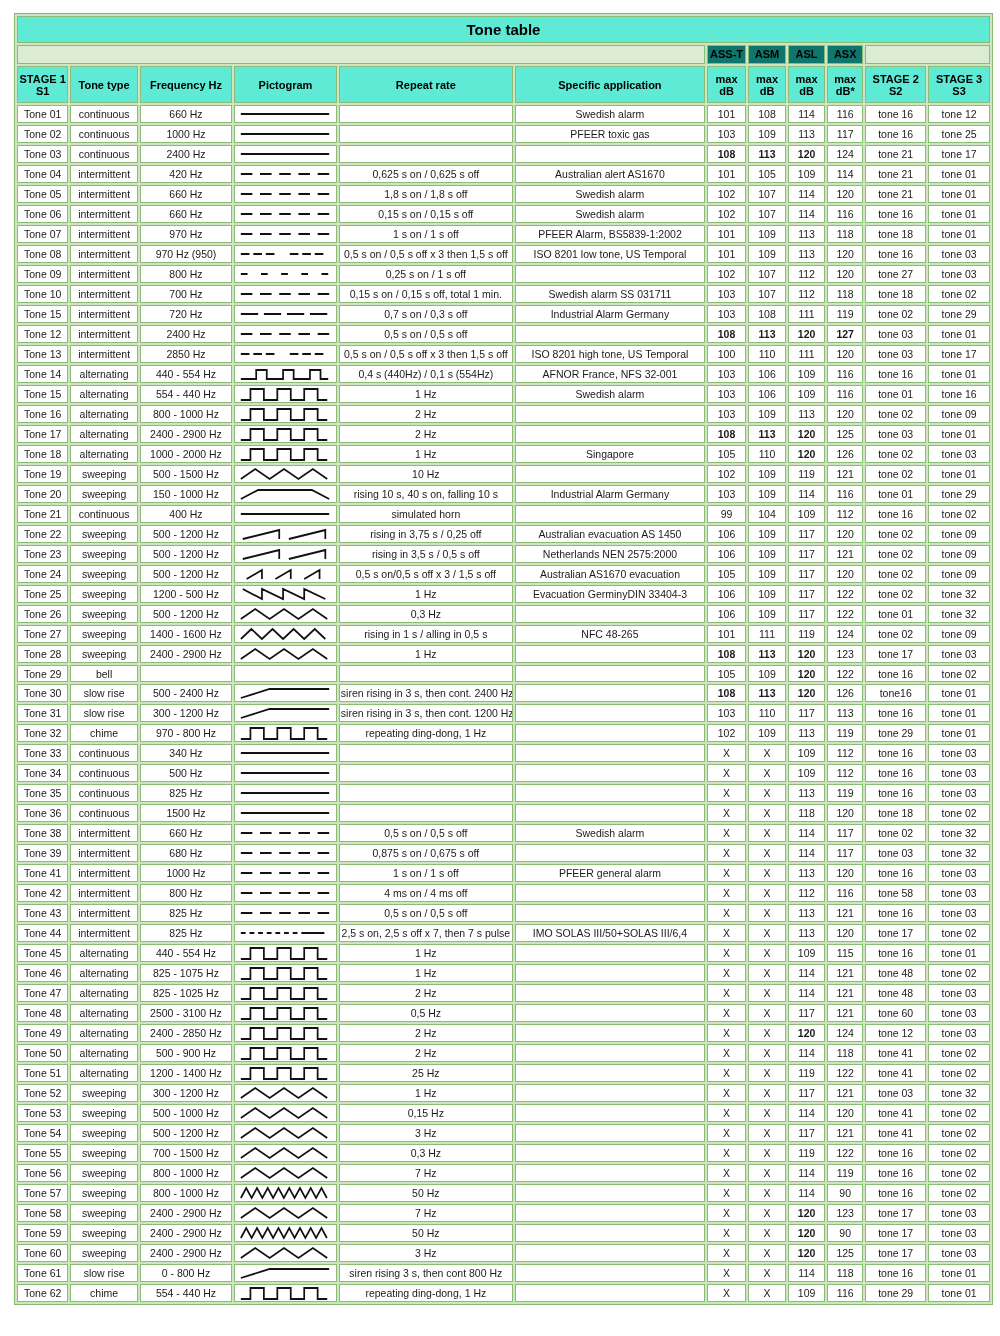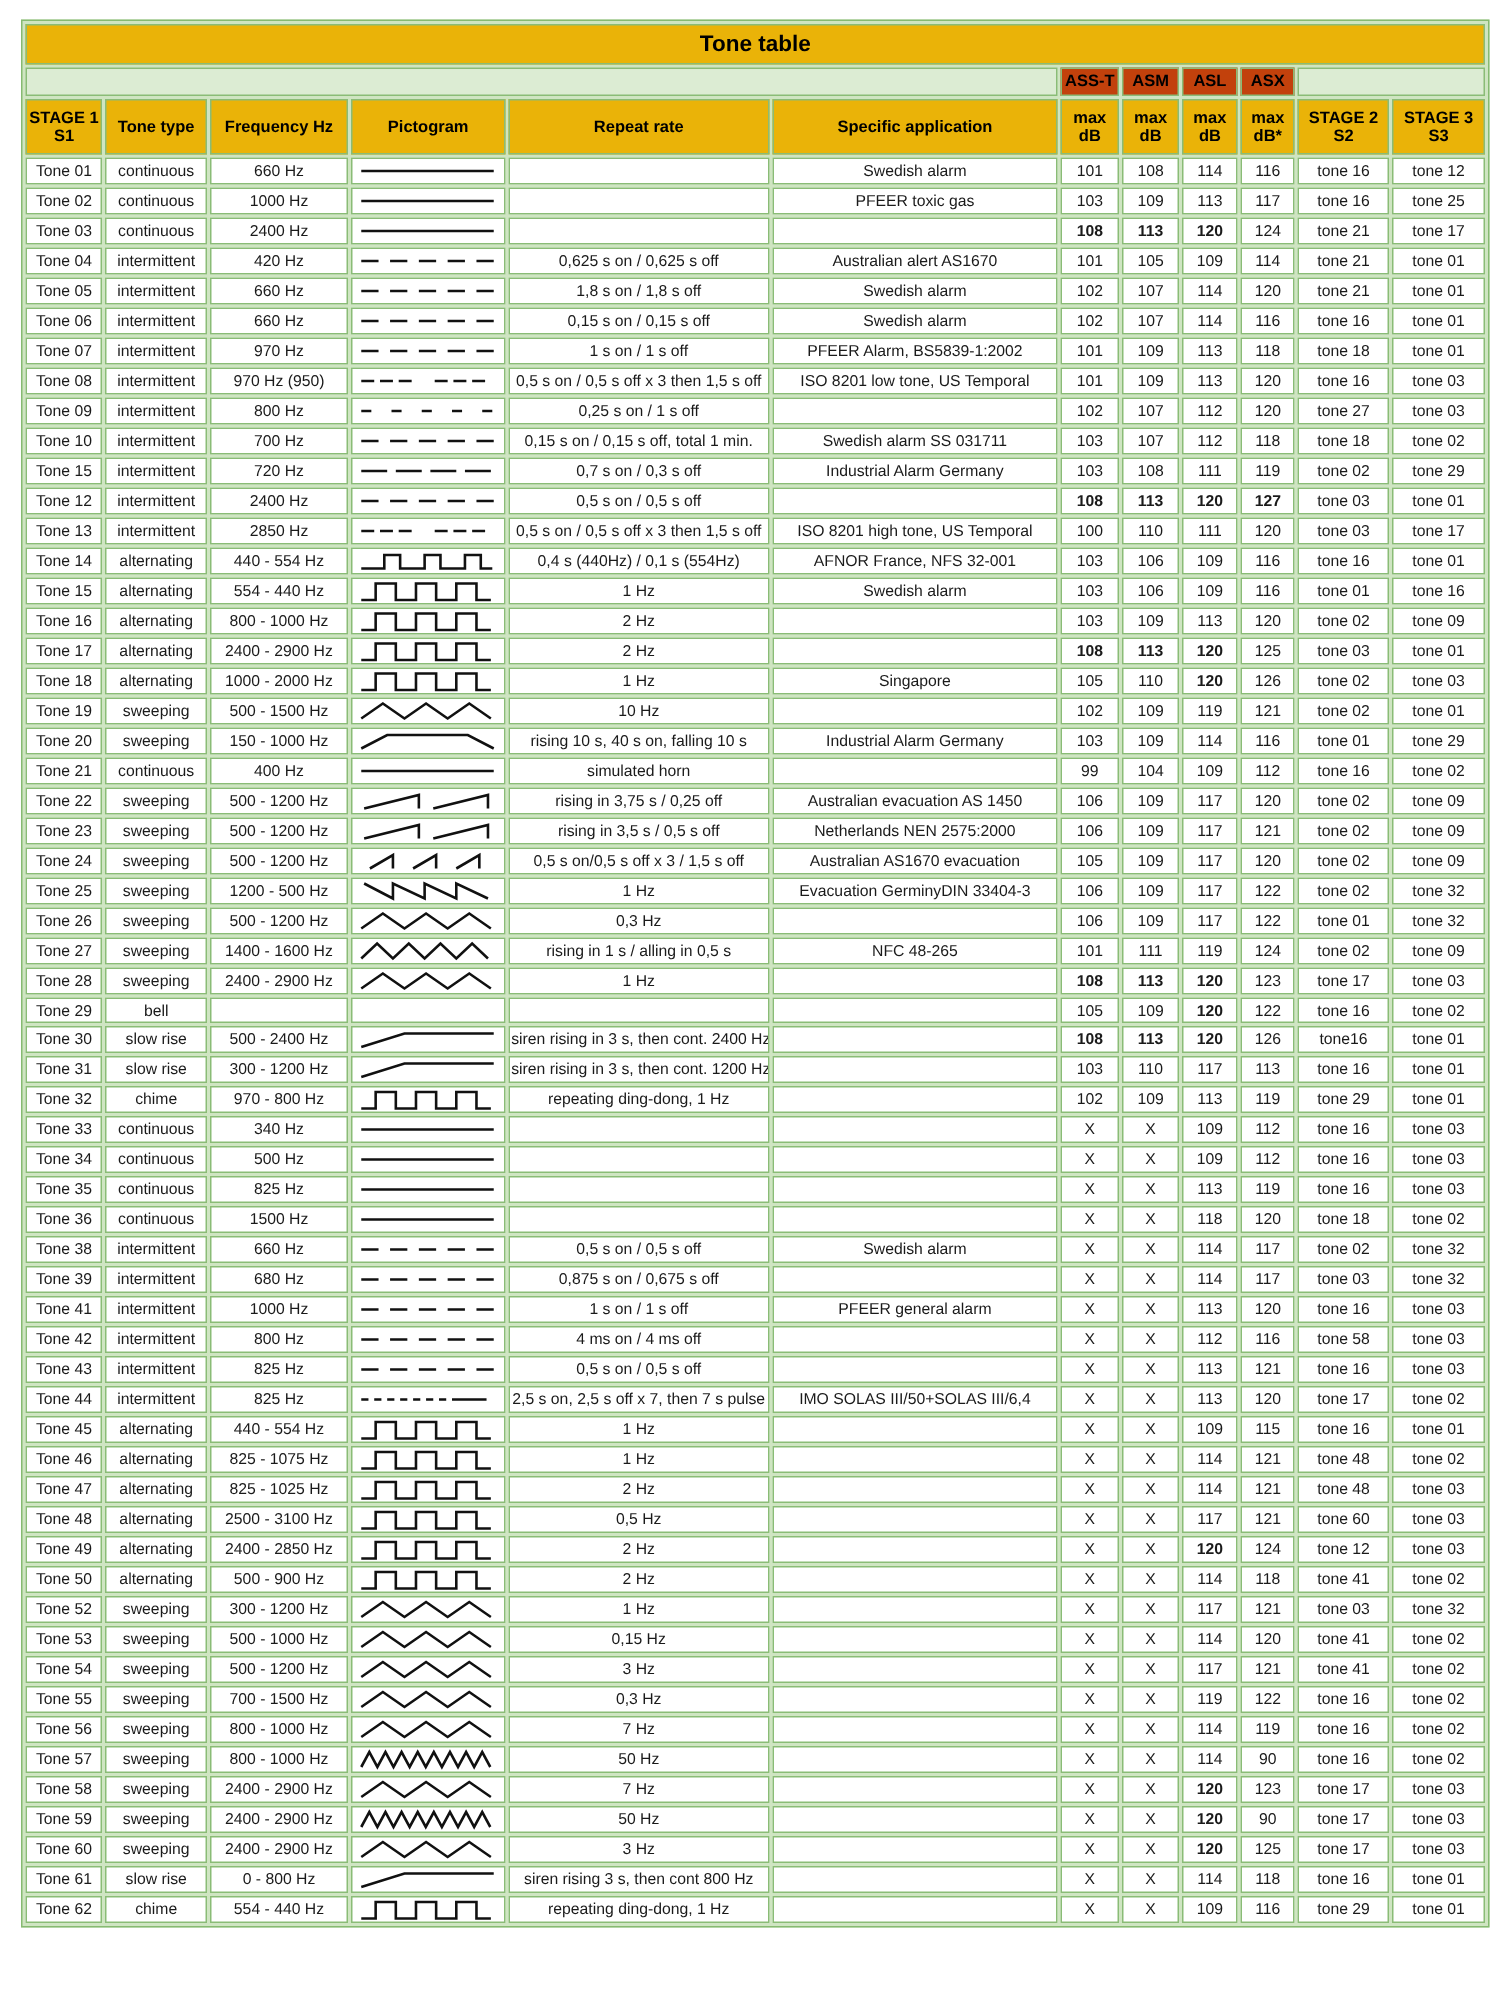--- a/index.html
+++ b/index.html
@@ -2,23 +2,23 @@
 <html><head>
 <meta charset="utf-8">
 <style>
   html,body{margin:0;padding:0;background:#fff;}
   body{width:1000px;height:1336px;font-family:"Liberation Sans",sans-serif;color:#000;}
   .page{padding:13px 0 0 14px;}
   table.tone{border-collapse:separate;border-spacing:2px;background:#cfe5c2;width:979px;
     border:1px solid #86ba71;table-layout:fixed;}
   th,td{border:1px solid #8abc76;background:#fff;font-size:10.5px;text-align:center;
     padding:0 1px;overflow:hidden;white-space:nowrap;height:15px;line-height:14px;}
-  thead th{background:#eab308;font-weight:bold;white-space:pre-line;line-height:12px;}
+  thead th{background:#5eead4;font-weight:bold;white-space:pre-line;line-height:12px;}
   th.title-cell{font-size:15px;height:25px;line-height:25px;white-space:nowrap;}
-  th.grp{background:#c2410c;height:17px;line-height:17px;font-size:11px;}
+  th.grp{background:#0f766e;height:17px;line-height:17px;font-size:11px;}
   th.grp-spacer{background:#dcecd3;}
   thead th.colhead{height:35px;font-size:11px;margin-top:20px;}
   td.b{font-weight:bold;}
   td.pictcell svg{display:block;margin:0 auto;}
   td{color:#1a1a1a;}
 </style>
 </head>
 <body>
 
 <div class="page">
@@ -926,20 +926,38 @@
     <td>2 Hz</td>
     <td></td>
     <td>X</td>
     <td>X</td>
     <td>114</td>
     <td>118</td>
     <td>tone 41</td>
     <td>tone 02</td>
   </tr>
         <tr>
+    <td>Tone 51</td>
+    <td>alternating</td>
+    <td>1200 - 1400 Hz</td>
+    <td class="pictcell">
+            <svg width="96" height="16" viewBox="0 0 100 16" preserveAspectRatio="none">
+              <path d="M4,14 h10 v-11 h14 v11 h14 v-11 h14 v11 h14 v-11 h14 v11 h10" fill="none" stroke="#111" stroke-width="1.8"></path>
+            </svg>
+          </td>
+    <td>25 Hz</td>
+    <td></td>
+    <td>X</td>
+    <td>X</td>
+    <td>119</td>
+    <td>122</td>
+    <td>tone 41</td>
+    <td>tone 02</td>
+  </tr>
+        <tr>
     <td>Tone 52</td>
     <td>sweeping</td>
     <td>300 - 1200 Hz</td>
     <td class="pictcell">
             <svg width="96" height="16" viewBox="0 0 100 16" preserveAspectRatio="none">
               <path d="M4,13 L19,3 L34,13 L49,3 L64,13 L79,3 L94,13" fill="none" stroke="#111" stroke-width="1.8"></path>
             </svg>
           </td>
     <td>1 Hz</td>
     <td></td>

